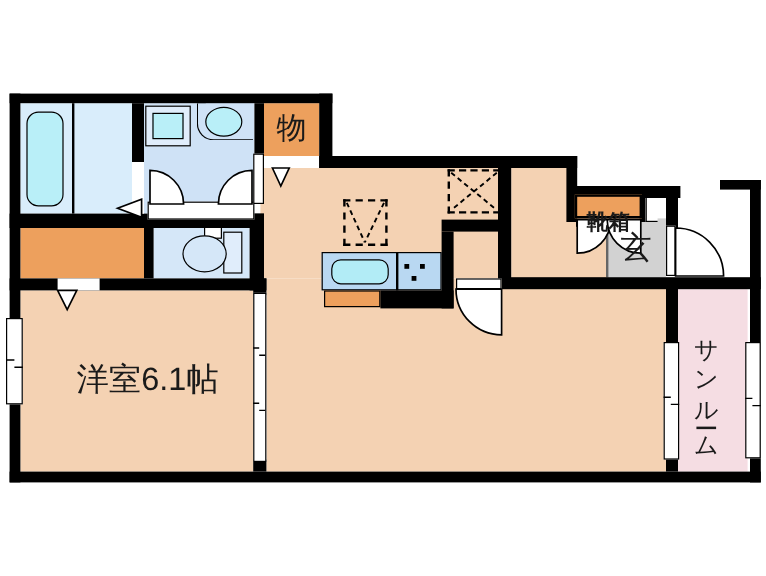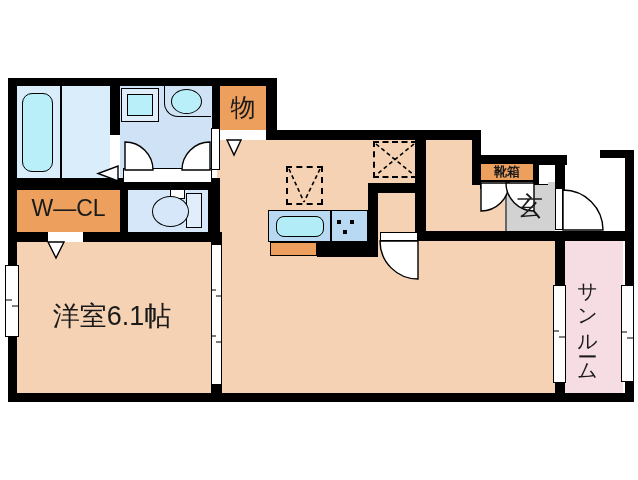--- a/index.html
+++ b/index.html
@@ -116,20 +116,19 @@
     <path class="fan" d="M563,230 L563,190 A40,40 0 0 1 603,230 Z"></path>
     <path class="dashline" d="M376,144 L414,175 M414,144 L376,175"></path>
     <path class="dashline" d="M289,169 L304,202 M320,169 L304,202"></path>
     <path class="tick" d="M5,300 L12,300 M12,306 L19,306"></path>
     <path class="tick" d="M553,331 L559,331 M559,337 L566,337"></path>
     <path class="tick" d="M621,332 L627,332 M627,338 L634,338"></path>
     <path class="tick" d="M211,290 L216,290 M216,296 L221,296 M211,336 L216,336 M216,342 L221,342"></path>
   </svg>
 
   <div class="abs floor-orange" style="left:479px;top:162px;width:56px;height:20px;border:2px solid var(--c-wall,#000);"></div>
-  <div class="label" style="left:15px;top:302px;width:194px;font-size:27px;">洋室6.1帖</div>
-  <div class="label" style="left:17px;top:196px;width:103px;font-size:23px;">W—CL</div>
+  <div class="label" style="left:26px;top:302px;width:194px;font-size:27px;">洋室6.1帖</div>
   <div class="label" style="left:220px;top:94px;width:46px;font-size:25px;">物</div>
-  <div class="label" style="left:479px;top:165px;width:56px;font-size:13px;font-weight:bold;">靴箱</div>
+  <div class="label" style="left:479px;top:176px;width:56px;font-size:18px;font-weight:bold;">靴箱</div>
   <div class="label" style="left:505px;top:193px;width:50px;font-size:26px;">玄</div>
   <div class="label" style="left:577px;top:260px;height:125px;font-size:20px;writing-mode:vertical-rl;letter-spacing:3px;">サンルーム</div>
 
 </div>
 
 </body></html>

